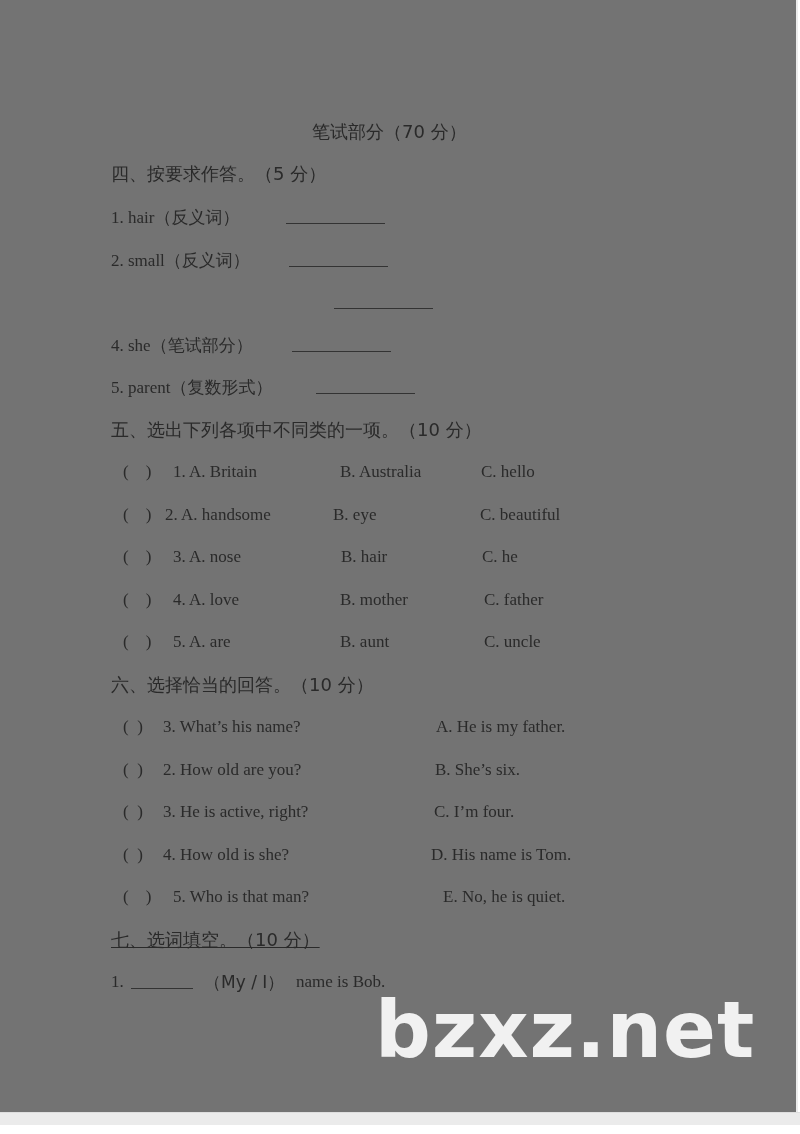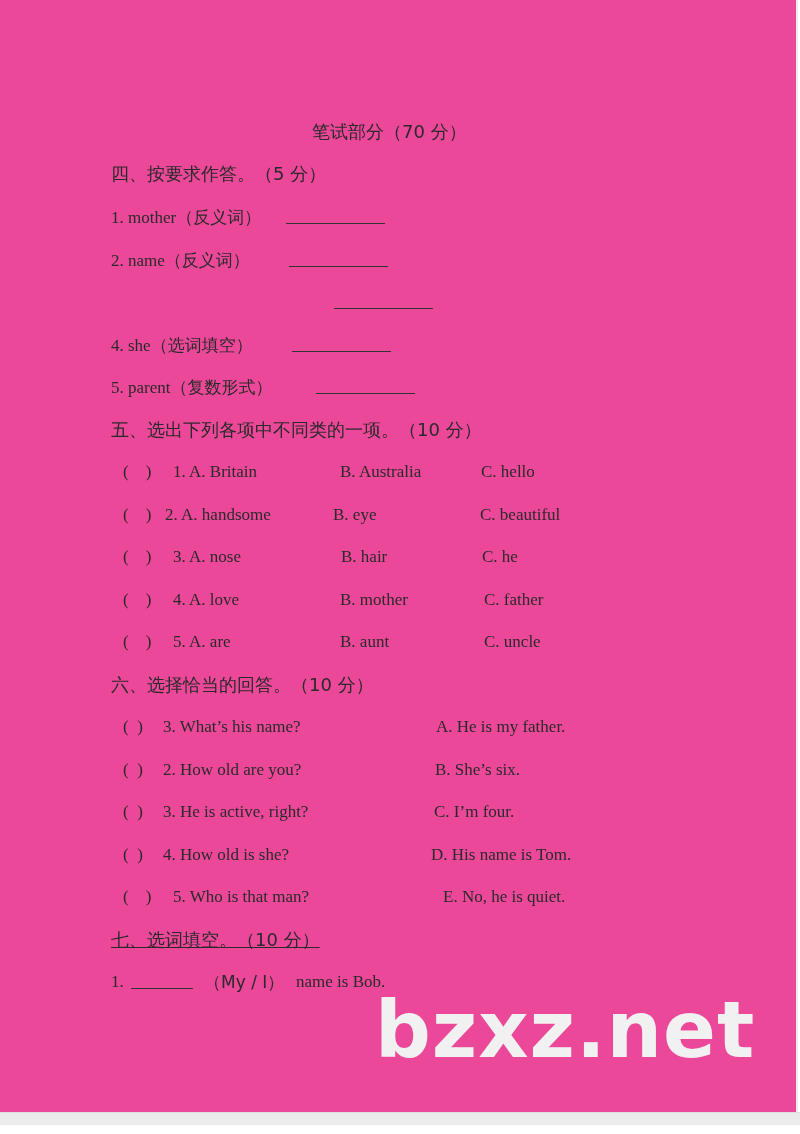--- a/index.html
+++ b/index.html
@@ -14,21 +14,21 @@
       overflow: hidden;
       font-family: "Liberation Serif", "DejaVu Serif", serif;
       color: #2a2a2a;
     }
     .page {
       position: absolute;
       left: 0;
       top: 0;
       width: 796px;
       height: 1112px;
-      background: #ec4899;
+      background: #737373;
       border-right: 2px solid #ececec;
     }
     .bottom-band {
       position: absolute;
       left: 0;
       top: 1112px;
       width: 800px;
       height: 12px;
       background: #ebebeb;
       border-top: 1px solid #dedede;
@@ -77,29 +77,29 @@
   </style>
 </head>
 <body>
 
 <div class="page">
 
   <div class="t title cjk" style="left:312px; top:122px;">笔试部分（70 分）</div>
 
   <div class="t heading cjk" style="left:111px; top:164px;">四、按要求作答。（5 分）</div>
 
-  <div class="t" style="left:111px; top:207px;"><span>1.</span> <span>mother</span><span class="cjk">（反义词）</span></div>
+  <div class="t" style="left:111px; top:207px;"><span>1.</span> <span>hair</span><span class="cjk">（反义词）</span></div>
   <div class="t" style="left:286px; top:207px;"><span class="blank" style="width:99px;"></span></div>
 
-  <div class="t" style="left:111px; top:250px;"><span>2.</span> <span>name</span><span class="cjk">（反义词）</span></div>
+  <div class="t" style="left:111px; top:250px;"><span>2.</span> <span>small</span><span class="cjk">（反义词）</span></div>
   <div class="t" style="left:289px; top:250px;"><span class="blank" style="width:99px;"></span></div>
 
   <div class="t" style="left:334px; top:292px;"><span class="blank" style="width:99px;"></span></div>
 
-  <div class="t" style="left:111px; top:335px;"><span>4.</span> <span>she</span><span class="cjk">（选词填空）</span></div>
+  <div class="t" style="left:111px; top:335px;"><span>4.</span> <span>she</span><span class="cjk">（笔试部分）</span></div>
   <div class="t" style="left:292px; top:335px;"><span class="blank" style="width:99px;"></span></div>
 
   <div class="t" style="left:111px; top:377px;"><span>5.</span> <span>parent</span><span class="cjk">（复数形式）</span></div>
   <div class="t" style="left:316px; top:377px;"><span class="blank" style="width:99px;"></span></div>
 
   <div class="t heading cjk" style="left:111px; top:420px;">五、选出下列各项中不同类的一项。（10 分）</div>
 
   <div class="t" style="left:123px; top:462px;">(    )</div>
   <div class="t" style="left:173px; top:462px;"><span>1.</span> <span>A. Britain</span></div>
   <div class="t" style="left:340px; top:462px;">B. Australia</div>

